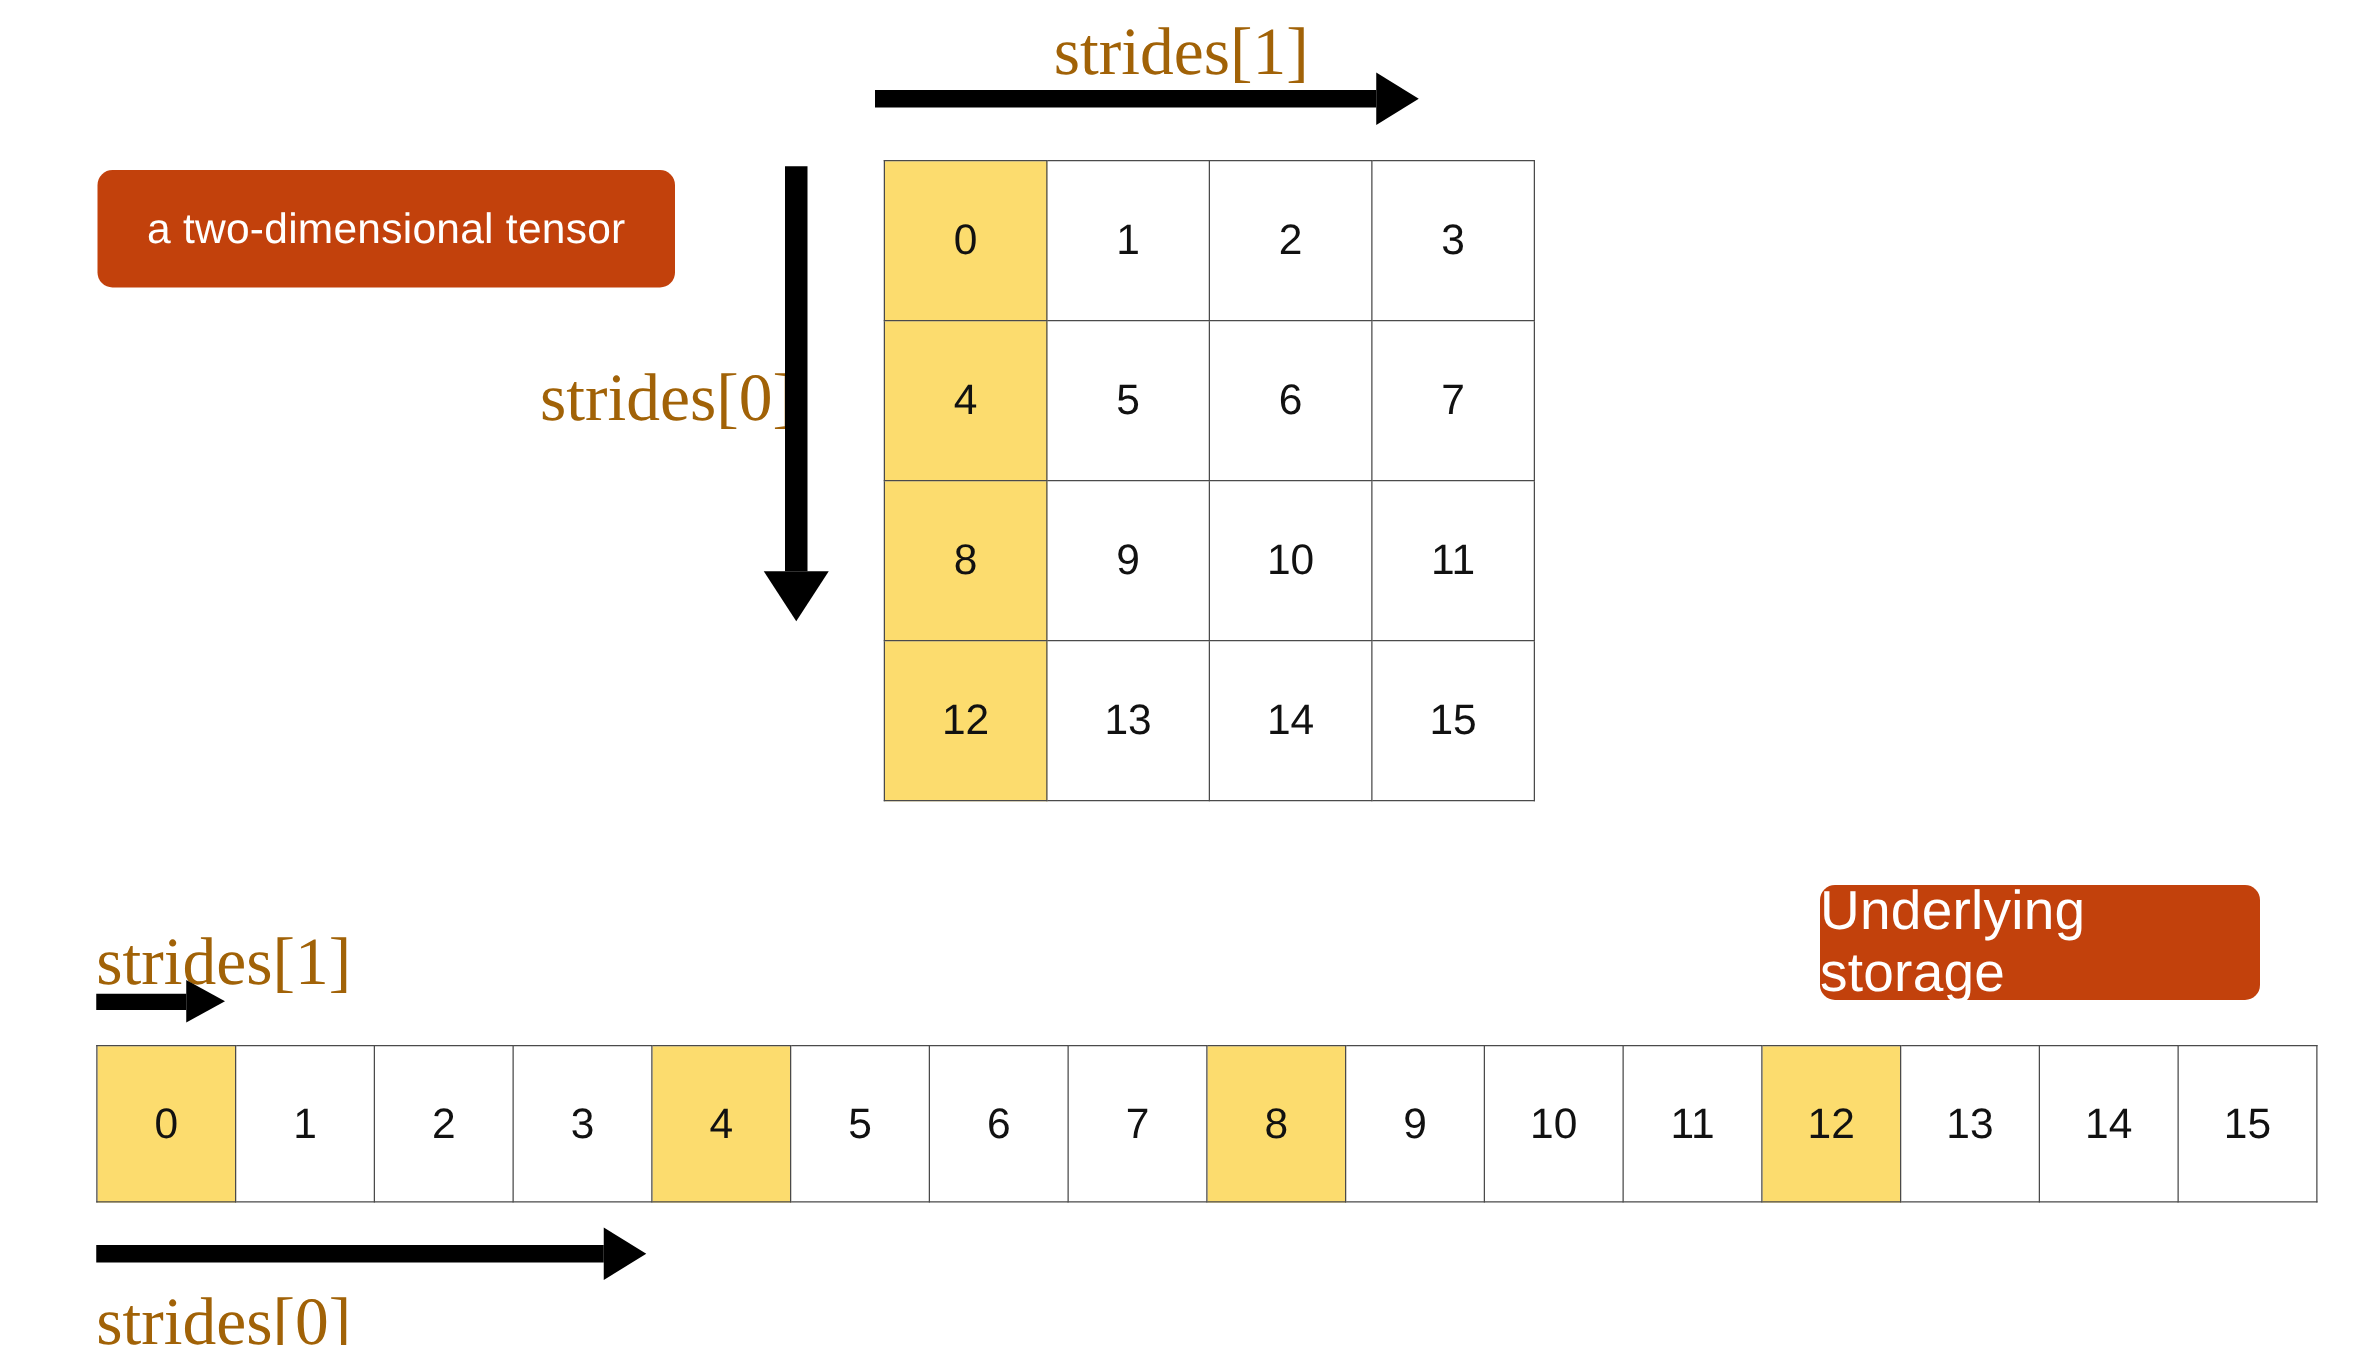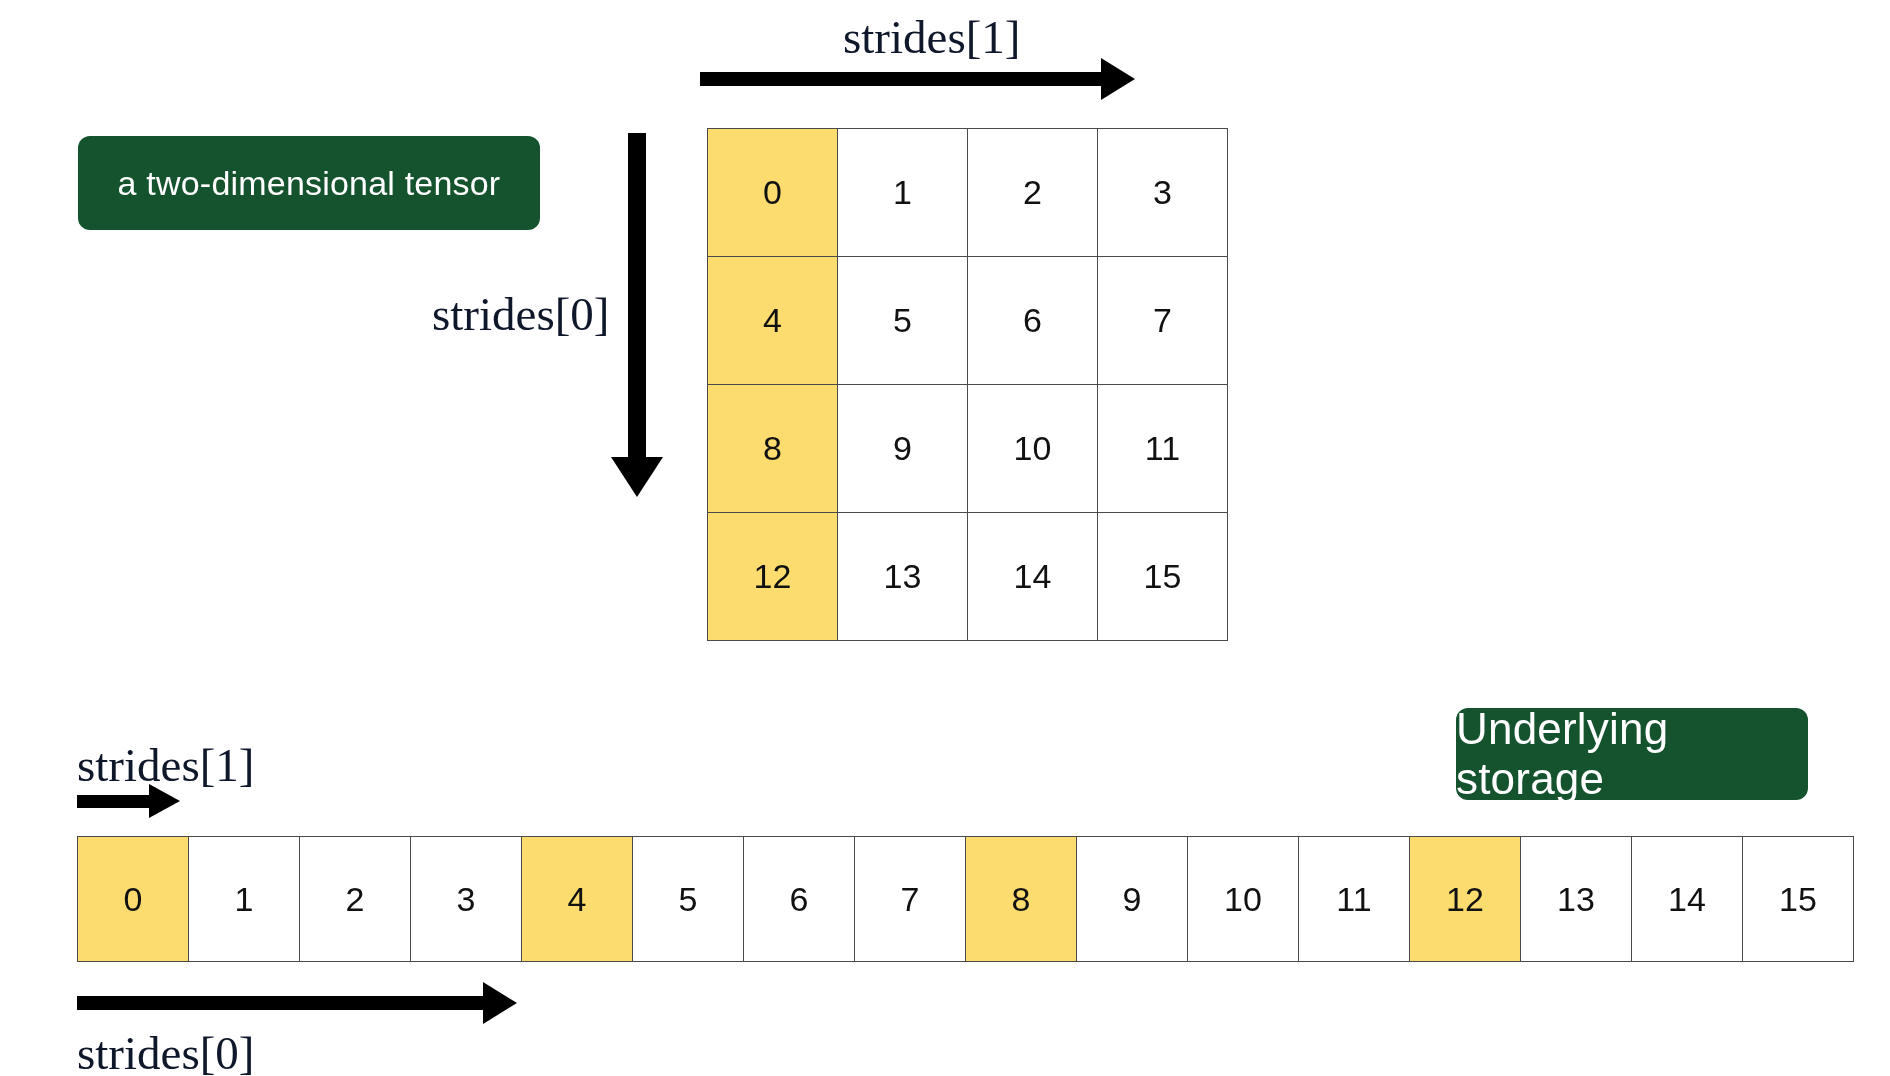--- a/index.html
+++ b/index.html
@@ -14,21 +14,21 @@
     position: relative;
     width: 1890px;
     height: 1076px;
     background: #ffffff;
     overflow: hidden;
   }
 
   
   .badge {
     position: absolute;
-    background: #14532d;
+    background: #c2410c;
     border-radius: 12px;
     color: #ffffff;
     font-family: "Liberation Sans", sans-serif;
     display: flex;
     align-items: center;
     justify-content: center;
     letter-spacing: 0.2px;
   }
   #tensor-badge {
     left: 78px;
@@ -41,23 +41,23 @@
     left: 1456px;
     top: 708px;
     width: 352px;
     height: 92px;
     font-size: 44px;
   }
 
   
   .stride-label {
     position: absolute;
-    color: #0f172a;
+    color: #a16207;
     font-family: "Liberation Serif", serif;
-    font-size: 47px;
+    font-size: 54px;
     white-space: nowrap;
     line-height: 1;
   }
   #stride1-top-label  { left: 843px;  top: 14px; }
   #stride0-left-label { left: 432px;  top: 291px; }
   #stride1-bottom-label { left: 77px; top: 742px; }
   #stride0-bottom-label { left: 77px; top: 1030px; }
 
   
   .arrow-h {

